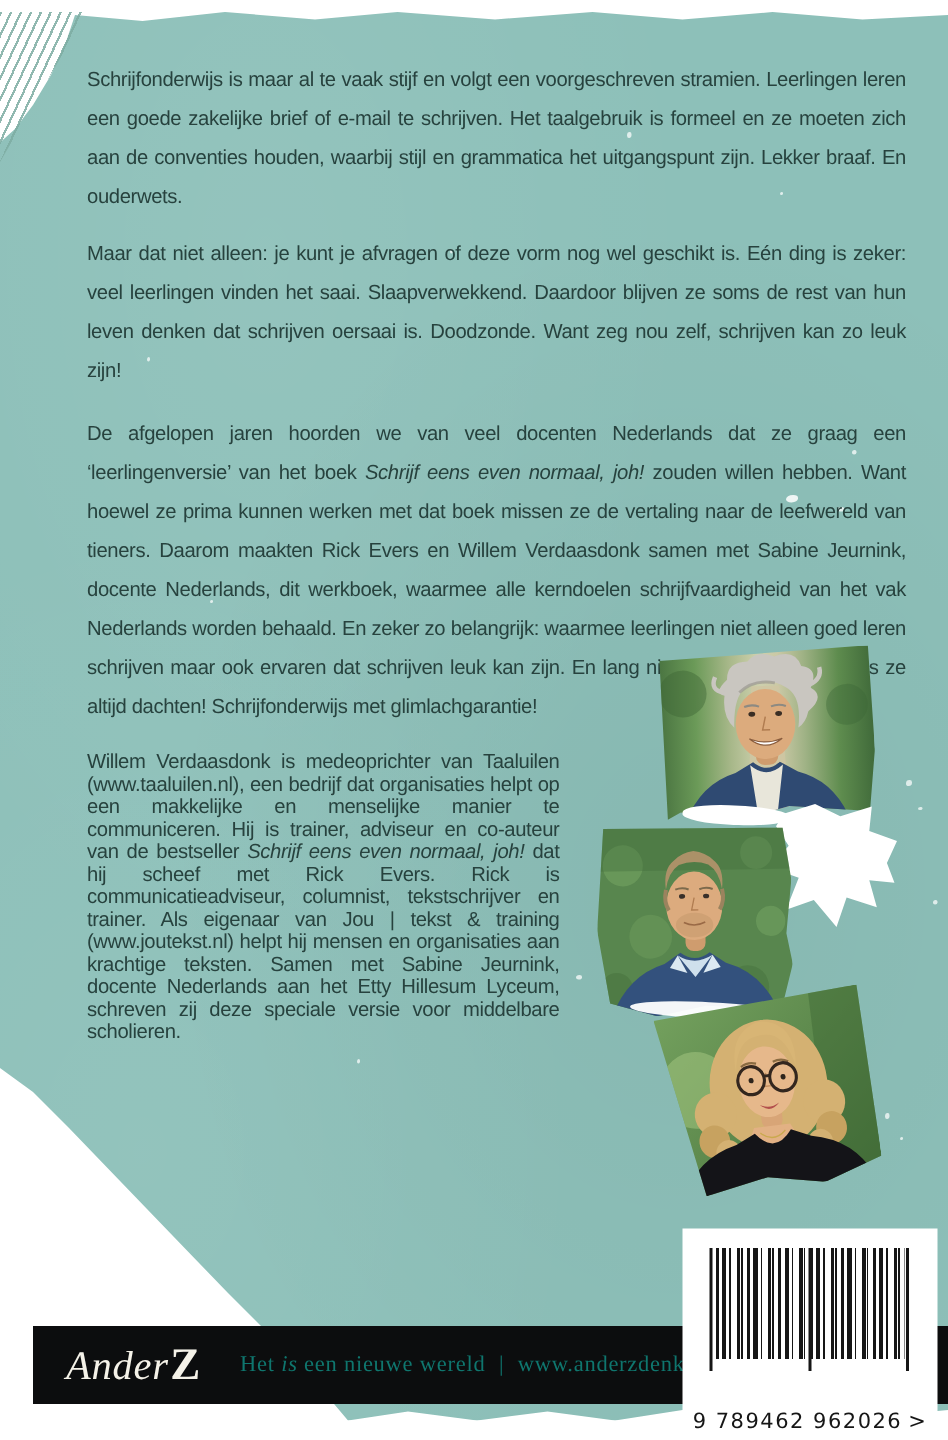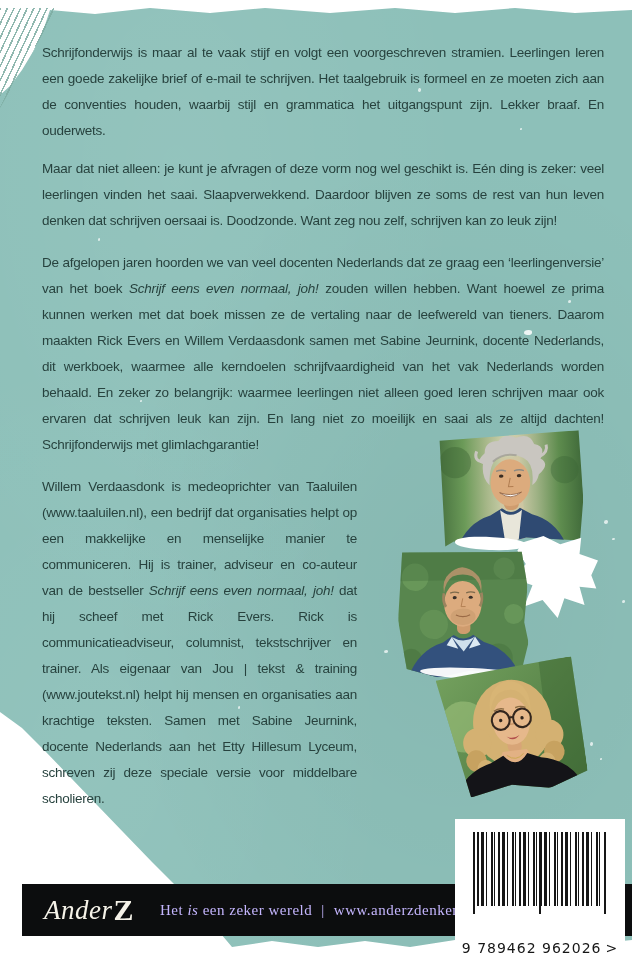--- a/index.html
+++ b/index.html
@@ -37,23 +37,23 @@
       rgba(125,172,162,.85) 0 1.5px, rgba(255,255,255,0) 1.5px 6px);
   }
   .speck{position:absolute;background:#fff;border-radius:60% 40% 55% 45%;opacity:.72;}
 
   
   .textcol{
     position:absolute;left:42px;top:40px;width:562px;
     color:#27423e;font-size:13.5px;line-height:26px;
     letter-spacing:-0.25px;text-align:justify;
   }
-  .textcol p{margin:0 0 12px 0;}
+  .textcol p{margin:0 0 12px 16px;}
   .textcol p.gap2{margin-bottom:16px;}
-  .bio{width:315px;line-height:26px;margin-top:18px;}
+  .bio{width:315px;line-height:15px;margin-top:18px;}
   em.bt{}
 
   
   .photo{position:absolute;overflow:hidden;}
   .photo svg{display:block;width:100%;height:100%;}
   .photo1{left:438px;top:432px;width:145px;height:115px;transform:rotate(-1.5deg);
     clip-path:polygon(2% 6%,98% 0,100% 60%,97% 96%,60% 92%,35% 100%,10% 94%,4% 98%);}
   .photo2{left:398px;top:549px;width:130px;height:128px;transform:rotate(-1deg);
     clip-path:polygon(4% 2%,96% 3%,100% 30%,97% 58%,100% 74%,94% 97%,55% 95%,30% 100%,6% 93%,0 55%);}
   .photo3{left:442px;top:664px;width:140px;height:128px;transform:rotate(-7deg);
@@ -70,21 +70,21 @@
     border-radius:50% 50% 45% 55%;transform:rotate(2.5deg);opacity:.95;}
 
   
   .pubbar{
     position:absolute;left:22px;top:884px;width:610px;height:52px;
     background:#0c0d0e;display:flex;align-items:center;z-index:4;
   }
   .logo{margin-left:22px;color:#f5f2e8;font-family:"Liberation Serif",serif;
     font-style:italic;font-size:27px;letter-spacing:.5px;display:flex;align-items:flex-start;}
   .logo .z{font-style:normal;font-weight:700;font-size:30px;margin-left:1px;line-height:1;}
-  .tagline{margin-left:26px;color:#c4b5fd;font-family:"Liberation Serif",serif;
+  .tagline{margin-left:26px;color:#0f766e;font-family:"Liberation Serif",serif;
     font-size:15px;letter-spacing:.5px;white-space:pre;display:flex;align-items:baseline;}
   .tagline .sep{margin:0 9px;}
 
   
   .barcodebox{position:absolute;left:455px;top:819px;width:170px;height:144px;background:#fff;z-index:5;}
   .bars{
     position:absolute;left:22px;top:13px;width:126px;height:74px;
     background:repeating-linear-gradient(90deg,
       #161616 0 2px,#fff 2px 4px,#161616 4px 7px,#fff 7px 9px,#161616 9px 10px,
       #fff 10px 14px,#161616 14px 16px,#fff 16px 17px,#161616 17px 18px,#fff 18px 21px);
@@ -229,21 +229,21 @@
     <path d="M54,50 Q52,26 68,19 Q75,15 84,19 Q100,26 97,50 Q93,31 82,27 Q75,25 66,28 Q56,33 54,50 Z" fill="#d8b575"></path>
   </svg>
 </div>
 
 <div class="pubbar">
   <div class="logo">
     <span>Ander</span>
       <span class="z">Z</span>
   </div>
   <div class="tagline">
-    <span>Het </span><em>is</em><span> een zeker wereld</span>
+    <span>Het </span><em>is</em><span> een nieuwe wereld</span>
     <span class="sep">|</span>
     <span>www.anderzdenken.nl</span>
   </div>
 </div>
 
 <div class="barcodebox">
   <div class="bars"></div>
   <div class="guard g1"></div>
   <div class="guard g2"></div>
   <div class="guard g3"></div>

